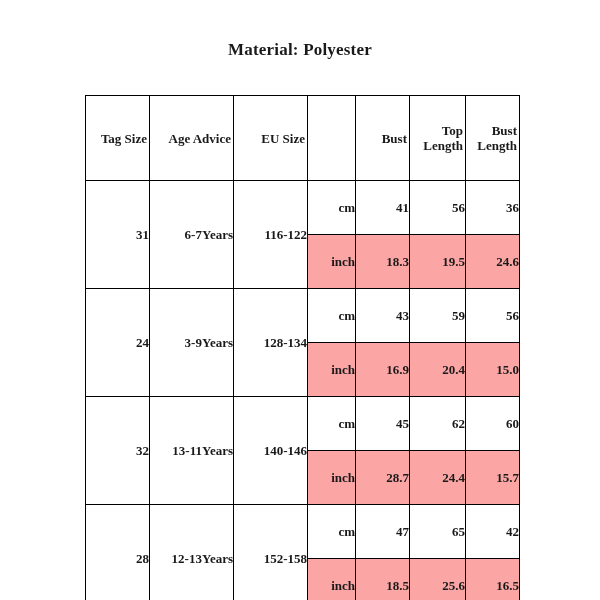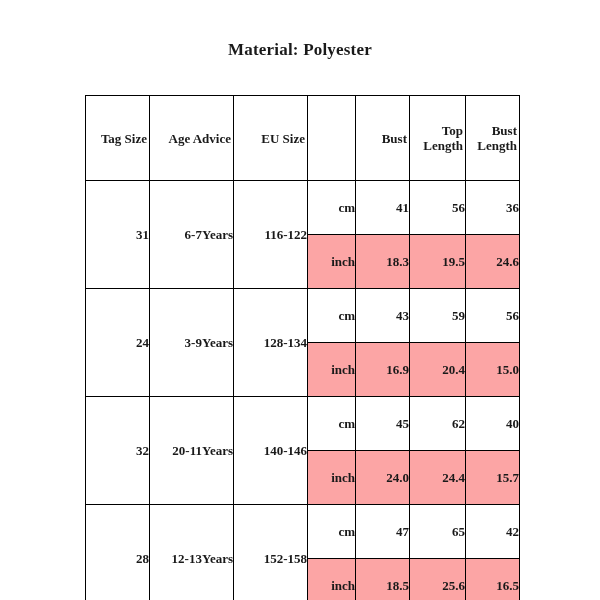--- a/index.html
+++ b/index.html
@@ -149,30 +149,30 @@
       </tr>
       <tr>
         <td class="shaded">inch</td>
         <td class="shaded">16.9</td>
         <td class="shaded">20.4</td>
         <td class="shaded">15.0</td>
       </tr>
 
       <tr>
         <td rowspan="2">32</td>
-        <td rowspan="2">20-11Years</td>
+        <td rowspan="2">13-11Years</td>
         <td rowspan="2">140-146</td>
         <td>cm</td>
         <td>45</td>
         <td>62</td>
-        <td>40</td>
+        <td>60</td>
       </tr>
       <tr>
         <td class="shaded">inch</td>
-        <td class="shaded">24.0</td>
+        <td class="shaded">28.7</td>
         <td class="shaded">24.4</td>
         <td class="shaded">15.7</td>
       </tr>
 
       <tr>
         <td rowspan="2">28</td>
         <td rowspan="2">12-13Years</td>
         <td rowspan="2">152-158</td>
         <td>cm</td>
         <td>47</td>

